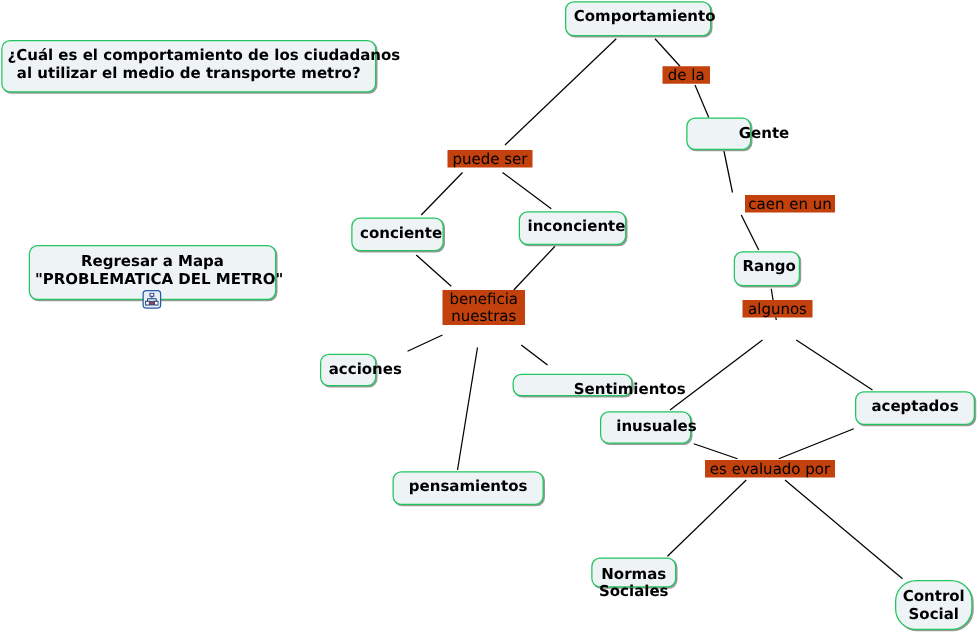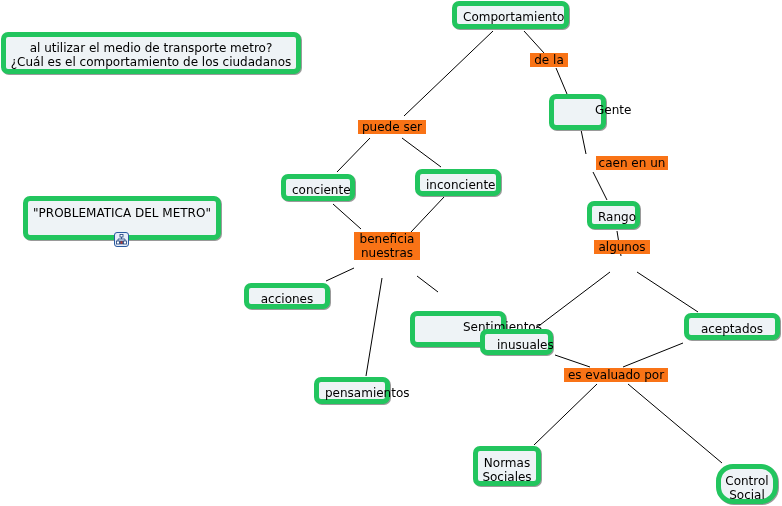--- a/index.html
+++ b/index.html
@@ -1,23 +1,23 @@
 <!DOCTYPE html>
 <html><head>
 <meta charset="utf-8">
 <style>
   html, body { margin:0; padding:0; background:#ffffff; }
   body { width:782px; height:506px; position:relative; overflow:hidden;
          font-family:"DejaVu Sans", "Liberation Sans", sans-serif; font-size:12px; color:#000; }
   svg.links { position:absolute; left:0; top:0; width:782px; height:506px; }
   svg.links line { stroke:#000; stroke-width:1; }
-  .node { position:absolute; box-sizing:border-box; background:#eef3f6; border:5px solid #22c55e;
+  .node { position:absolute; box-sizing:border-box; background:#eef3f6; border:1px solid #22c55e;
           border-radius:7px; text-align:center; line-height:14px; padding:4px 6px;
-          box-shadow:1px 1px 0 #9a9a9a; white-space:nowrap; }
-  .label { position:absolute; text-align:center; line-height:14px; white-space:nowrap; background:#f97316; }
+          box-shadow:1px 1px 0 #9a9a9a; white-space:nowrap;font-weight:bold; }
+  .label { position:absolute; text-align:center; line-height:14px; white-space:nowrap; background:#c2410c; }
   .icon { position:absolute; width:15px; height:15px; box-sizing:border-box; border:1px solid #2a5aa0;
           border-radius:3px; background:#e7eef9; }
   .icon svg { position:absolute; left:1px; top:1px; }
 </style>
 </head>
 <body>
 
 <svg class="links">
   <line x1="493" y1="31" x2="404" y2="116"></line>
   <line x1="524" y1="31" x2="544" y2="53"></line>
@@ -34,81 +34,82 @@
   <line x1="382" y1="278" x2="366" y2="376"></line>
   <line x1="610" y1="272" x2="536" y2="328"></line>
   <line x1="637" y1="272" x2="698" y2="312"></line>
   <line x1="555" y1="355" x2="590" y2="367"></line>
   <line x1="683" y1="343" x2="623" y2="367"></line>
   <line x1="597" y1="384" x2="534" y2="445"></line>
   <line x1="628" y1="384" x2="722" y2="463"></line>
 </svg>
 
 <div class="node" style="left:1px; top:32px; width:300px; height:42px; padding:4px 4px;">
+  <div>¿Cuál es el comportamiento de los ciudadanos</div>
   <div>al utilizar el medio de transporte metro?</div>
-  <div>¿Cuál es el comportamiento de los ciudadanos</div>
 </div>
 
 <div class="node" style="left:23px; top:196px; width:198px; height:44px; padding:5px 4px;">
+  <div>Regresar a Mapa</div>
   <div>"PROBLEMATICA DEL METRO"</div>
 </div>
 <div class="icon" style="left:114px; top:232px;">
   <svg width="11" height="11" viewBox="0 0 11 11">
     <rect x="4" y="0.5" width="3" height="2.5" fill="#fff" stroke="#1c3f7a" stroke-width="0.8"></rect>
     <line x1="5.5" y1="3" x2="5.5" y2="5" stroke="#1c3f7a" stroke-width="0.8"></line>
     <line x1="2" y1="5" x2="9" y2="5" stroke="#1c3f7a" stroke-width="0.8"></line>
     <line x1="2" y1="5" x2="2" y2="7" stroke="#1c3f7a" stroke-width="0.8"></line>
     <line x1="9" y1="5" x2="9" y2="7" stroke="#1c3f7a" stroke-width="0.8"></line>
     <rect x="0.5" y="7" width="3" height="3" fill="#fff" stroke="#1c3f7a" stroke-width="0.8"></rect>
     <rect x="7.5" y="7" width="3" height="3" fill="#fff" stroke="#1c3f7a" stroke-width="0.8"></rect>
     <rect x="4.2" y="7" width="2.6" height="3" fill="#c0392b" stroke="#1c3f7a" stroke-width="0.6"></rect>
   </svg>
 </div>
 
 <div class="node" style="left:452px; top:1px; width:117px; height:28px;">
   <span>Comportamiento</span>
 </div>
 
-<div class="node" style="left:549px; top:94px; width:52px; height:36px;padding-left:41px;">
+<div class="node" style="left:549px; top:94px; width:52px; height:26px;padding-left:41px;">
   <span>Gente</span>
 </div>
 
 <div class="node" style="left:281px; top:174px; width:74px; height:27px;">
   <span>conciente</span>
 </div>
 
 <div class="node" style="left:415px; top:169px; width:86px; height:27px;">
   <span>inconciente</span>
 </div>
 
 <div class="node" style="left:587px; top:201px; width:53px; height:28px;">
   <span>Rango</span>
 </div>
 
-<div class="node" style="left:244px; top:283px; width:86px; height:26px;">
+<div class="node" style="left:256px; top:283px; width:45px; height:26px;">
   <span>acciones</span>
 </div>
 
-<div class="node" style="left:410px; top:311px; width:96px; height:36px;padding-left:48px;">
+<div class="node" style="left:410px; top:299px; width:96px; height:18px;padding-left:48px;">
   <span>Sentimientos</span>
 </div>
 
-<div class="node" style="left:314px; top:377px; width:76px; height:27px;">
+<div class="node" style="left:314px; top:377px; width:121px; height:27px;">
   <span>pensamientos</span>
 </div>
 
 <div class="node" style="left:480px; top:329px; width:73px; height:26px;padding-left:12px;">
   <span>inusuales</span>
 </div>
 
 <div class="node" style="left:684px; top:313px; width:96px; height:27px;">
   <span>aceptados</span>
 </div>
 
-<div class="node" style="left:473px; top:446px; width:68px; height:40px; padding:5px 2px;">
+<div class="node" style="left:473px; top:446px; width:68px; height:24px; padding:5px 2px;">
   <div>Normas</div>
   <div>Sociales</div>
 </div>
 
 <div class="node" style="left:716px; top:464px; width:62px; height:40px; padding:5px 4px;border-radius:17px;">
   <div>Control</div>
   <div>Social</div>
 </div>
 
 <div class="label" style="left:530px; top:53px; width:38px;">de la</div>

